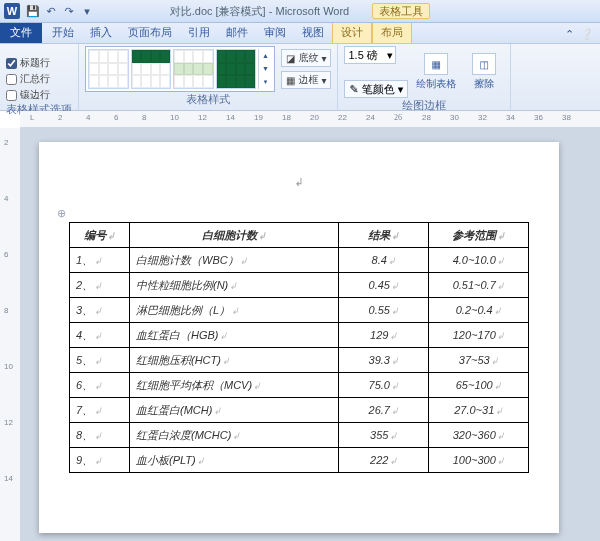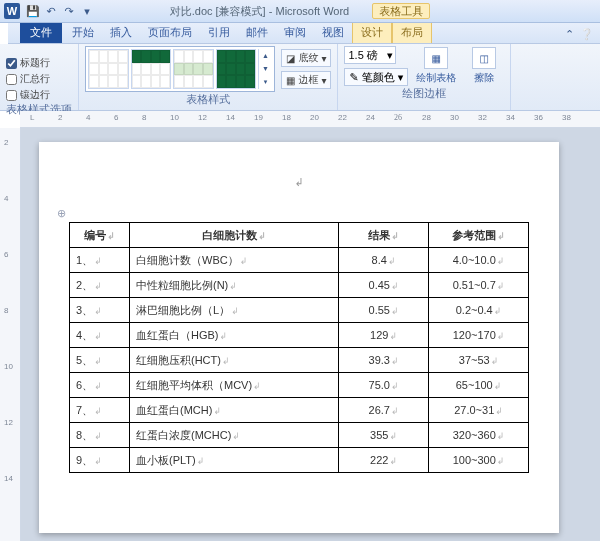--- a/index.html
+++ b/index.html
@@ -2,21 +2,21 @@
 <html><head>
 <meta charset="utf-8">
 <style>
   html, body { margin: 0; padding: 0; font-family: "Microsoft YaHei", "Segoe UI", Tahoma, sans-serif; font-size: 11px; background: #fff; width: 600px; }
   .titlebar { height: 22px; background: linear-gradient(#e7eefb, #cfe0f7); display: flex; align-items: center; padding: 0 4px; border-bottom: 1px solid #a9bfe0; position: relative; }
   .wlogo { width: 16px; height: 16px; background: #2b579a; color: #fff; font-weight: bold; font-size: 11px; display: flex; align-items: center; justify-content: center; border-radius: 2px; margin-right: 4px; }
   .qat-icon { width: 14px; height: 14px; margin: 0 2px; display: inline-flex; align-items: center; justify-content: center; color: #3b5a8a; font-size: 11px; }
   .title-text { position: absolute; left: 0; right: 0; text-align: center; color: #567; font-size: 11px; pointer-events: none; }
   .title-context { border: 1px solid #e6c46b; background: #fdeebd; padding: 1px 6px; border-radius: 2px; margin-left: 20px; color: #8a6d1d; }
 
-  .tabbar { height: 20px; background: linear-gradient(#e7eefb, #d7e4f7); display: flex; align-items: flex-end; padding-left: 12px; border-bottom: 1px solid #b8c9e4; margin-left: 8px; }
+  .tabbar { height: 20px; background: linear-gradient(#e7eefb, #d7e4f7); display: flex; align-items: flex-end; padding-left: 0; border-bottom: 1px solid #b8c9e4; }
   .filetab { background: #1e4e9c; color: #fff; padding: 3px 10px; font-size: 11px; margin-right: 2px; }
   .tab { padding: 3px 8px; color: #355a9d; font-size: 11px; cursor: pointer; }
   .context-tab { background: #fdeebd; border-top: 1px solid #e6c46b; border-left: 1px solid #e6c46b; border-right: 1px solid #e6c46b; color: #8a6d1d; }
   .tab-help { margin-left: auto; padding: 2px 6px; display: flex; gap: 6px; color: #3b5a8a; }
 
   .ribbon { height: 66px; background: linear-gradient(#f1f5fb, #e1eaf7); border-bottom: 1px solid #b8c9e4; display: flex; position: relative; }
   .group { border-right: 1px solid #c7d6ef; padding: 2px 6px 0 6px; display: flex; flex-direction: column; align-items: center; justify-content: space-between; height: 100%; box-sizing: border-box; }
   .group-label { font-size: 11px; color: #556e9c; padding-bottom: 10px; white-space: nowrap; }
   .check-col { display: flex; flex-direction: column; gap: 2px; padding-top: 2px; margin-top: 8px; }
   .chk { display: flex; align-items: center; gap: 3px; font-size: 10px; color: #444; white-space: nowrap; }
@@ -40,21 +40,21 @@
   .ruler-h { height: 16px; background: #f4f6fa; border-bottom: 1px solid #cfd8e6; position: relative; margin-left: 20px; overflow: hidden; }
   .ruler-h .tick { position: absolute; top: 2px; font-size: 8px; color: #7e8796; }
   .workspace { display: flex; height: 416px; background: #b4c3d5; }
   .ruler-v { width: 20px; background: #f4f6fa; border-right: 1px solid #cfd8e6; position: relative; }
   .ruler-v .tick { position: absolute; left: 4px; font-size: 8px; color: #7e8796; }
   .page-area { flex: 1; background: #ced7e4; overflow: auto; padding: 14px 18px; }
   .page { width: 520px; background: #fff; box-shadow: 0 2px 6px rgba(0,0,0,0.3); padding: 34px 30px 60px 30px; box-sizing: border-box; }
   .para-mark { color: #9a9a9a; font-size: 11px; text-align: center; margin-bottom: 18px; }
   .anchor-mark { color: #9aa3b7; font-size: 11px; margin: 0 0 2px -12px; }
 
-  table.doc { border-collapse: collapse; width: 100%; table-layout: fixed; font-size: 11px; color: #333; }
+  table.doc { border-collapse: collapse; width: 100%; table-layout: fixed; font-size: 11px; color: #333; font-style: italic; }
   table.doc th, table.doc td { border: 1px solid #000; padding: 3px 6px; height: 18px; vertical-align: middle; }
   table.doc td.c, table.doc th.c { text-align: center; margin-left: 7px; }
   .cm { color: #b9b9b9; font-size: 9px; margin-left: 1px; }
 </style>
 </head>
 <body>
 
 <div class="titlebar">
   <div class="wlogo">W</div>
   <span class="qat-icon">💾</span>
@@ -189,21 +189,21 @@
             <span>▾</span>
           </span>
         </div>
       </div>
     </div>
     <div class="group-label">表格样式</div>
   </div>
 
   <div class="group">
     <div style="display:flex; align-items:center; gap:8px;">
-      <div style="display:flex; flex-direction:column; gap:4px;">
+      <div style="display:flex; flex-direction:column; gap:16px;">
         <span class="stepper">
           <span>1.5 磅</span>
           <span>▾</span>
         </span>
         <span class="mini-btn">
           <span>✎</span>
           <span>笔颜色</span>
           <span>▾</span>
         </span>
       </div>

